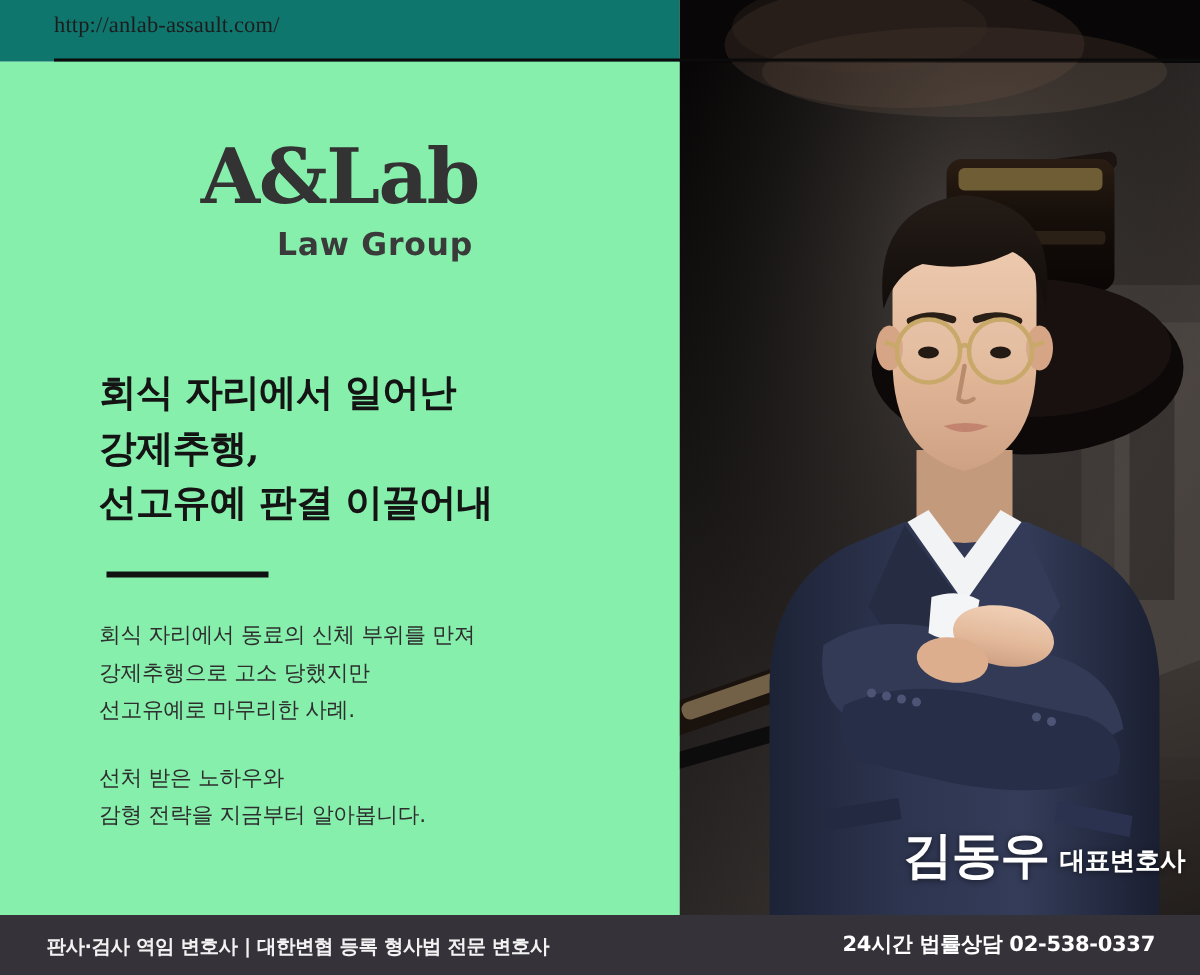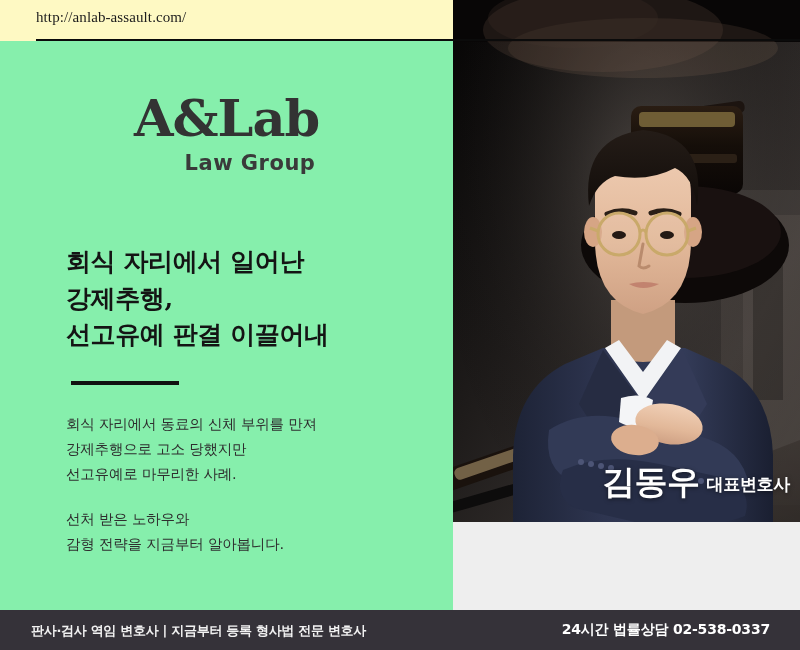--- a/index.html
+++ b/index.html
@@ -16,21 +16,21 @@
     background: #eeeeee;
     font-family: "Liberation Sans", sans-serif;
   }
 
   
   .url-bar {
     position: absolute;
     left: 0; top: 0;
     width: 453px;
     height: 41px;
-    background: #fef9c3;
+    background: #0f766e;
     z-index: 5;
   }
   .url-text {
     position: absolute;
     left: 36px;
     top: 9px;
     font-family: "Liberation Serif", serif;
     font-size: 15px;
     color: #1c1c1c;
     letter-spacing: 0.1px;
@@ -119,21 +119,21 @@
   .body-text.second {
     top: 466px;
   }
 
   
   .photo {
     position: absolute;
     left: 453px;
     top: 0;
     width: 347px;
-    height: 522px;
+    height: 610px;
     overflow: hidden;
     background: #1a1818;
     z-index: 3;
   }
   .photo svg { display: block; }
 
   .name-overlay {
     position: absolute;
     right: 10px;
     bottom: 24px;
@@ -145,21 +145,21 @@
   .name-main {
     font-family: "DejaVu Sans", "Liberation Sans", sans-serif;
     font-size: 33px;
     font-weight: 700;
     color: #ffffff;
     line-height: 1;
     letter-spacing: -0.5px;
     text-shadow: 0 1px 4px rgba(0,0,0,0.55);
   }
   .name-role {
-    font-family: Liberation Mono, monospace;
+    font-family: Liberation Serif, serif;
     font-size: 17px;
     font-weight: 700;
     color: #ffffff;
     line-height: 1.35;
     letter-spacing: -0.3px;
     text-shadow: 0 1px 4px rgba(0,0,0,0.55);
   }
 
   
   .footer {
@@ -357,17 +357,17 @@
     <div class="divider"></div>
 
     <div class="body-text second">선처 받은 노하우와
 감형 전략을 지금부터 알아봅니다.</div>
     <div class="body-text">회식 자리에서 동료의 신체 부위를 만져
 강제추행으로 고소 당했지만
 선고유예로 마무리한 사례.</div>
   </div>
 
   <div class="footer">
-    <div class="footer-left">판사·검사 역임 변호사 | 지금부터 등록 형사법 전문 변호사</div>
+    <div class="footer-left">판사·검사 역임 변호사 | 대한변협 등록 형사법 전문 변호사</div>
     <div class="footer-right">24시간 법률상담 02-538-0337</div>
   </div>
 
 </div>
 
 </body></html>

